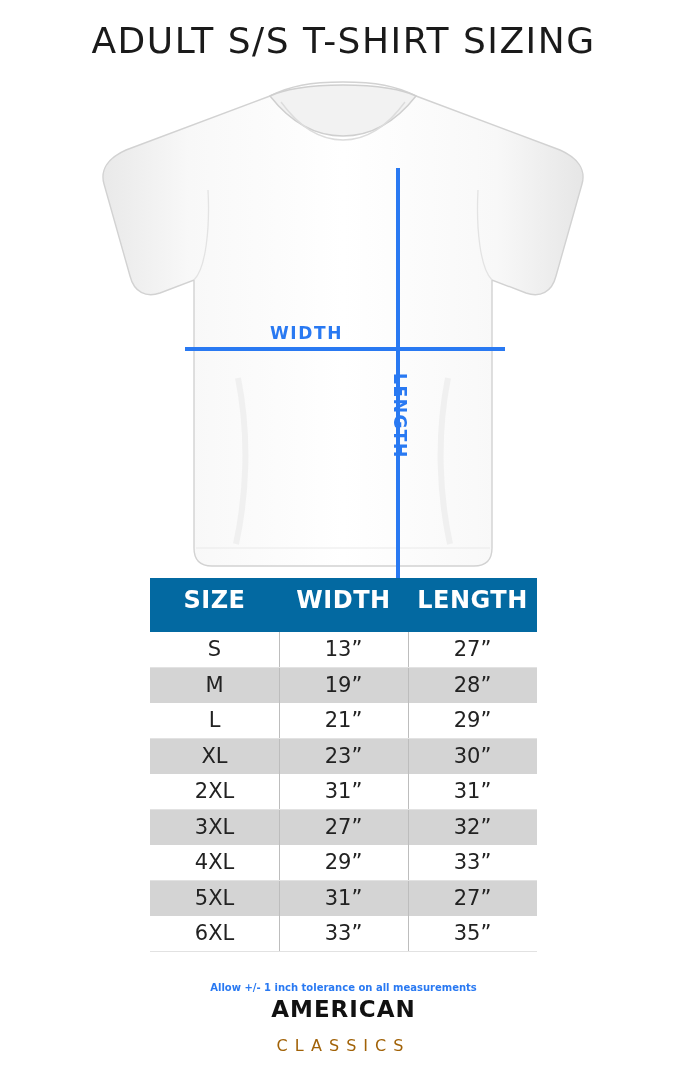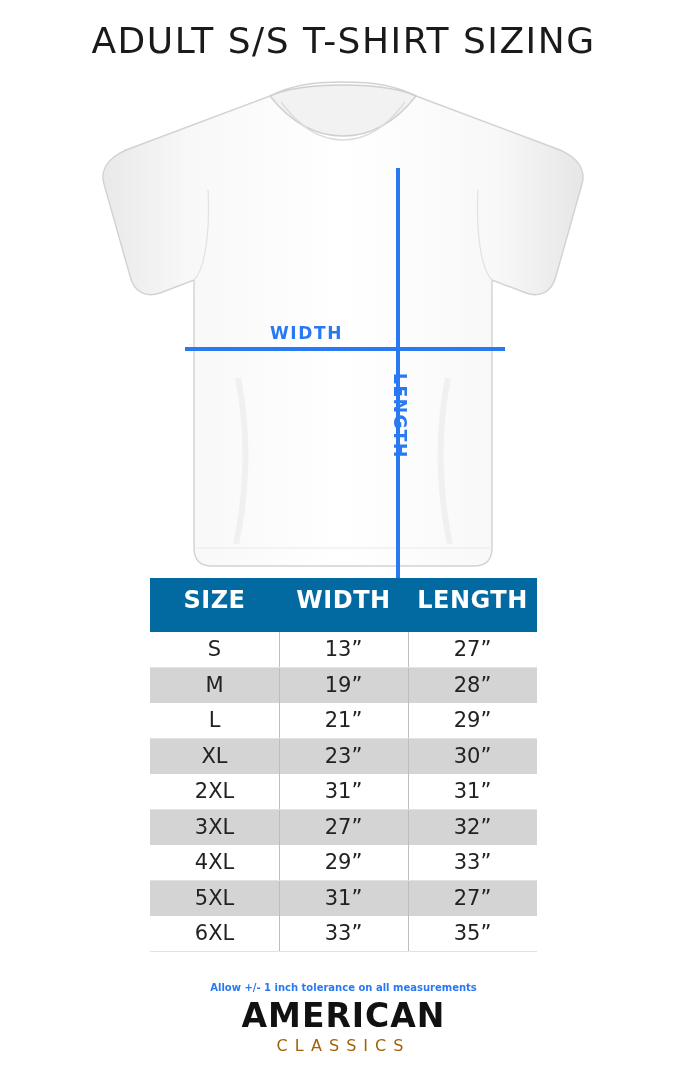--- a/index.html
+++ b/index.html
@@ -134,21 +134,21 @@
     margin-top: 20px;
   }
 
   
   .brand-main {
     position: absolute;
     top: 996px;
     left: 0;
     width: 687px;
     text-align: center;
-    font-size: 33px;
+    font-size: 23px;
     font-weight: bold;
     letter-spacing: 1px;
     color: #111111;
     font-family: "DejaVu Sans", sans-serif;
   }
   .brand-sub {
     position: absolute;
     top: 1036px;
     left: 0;
     width: 687px;

